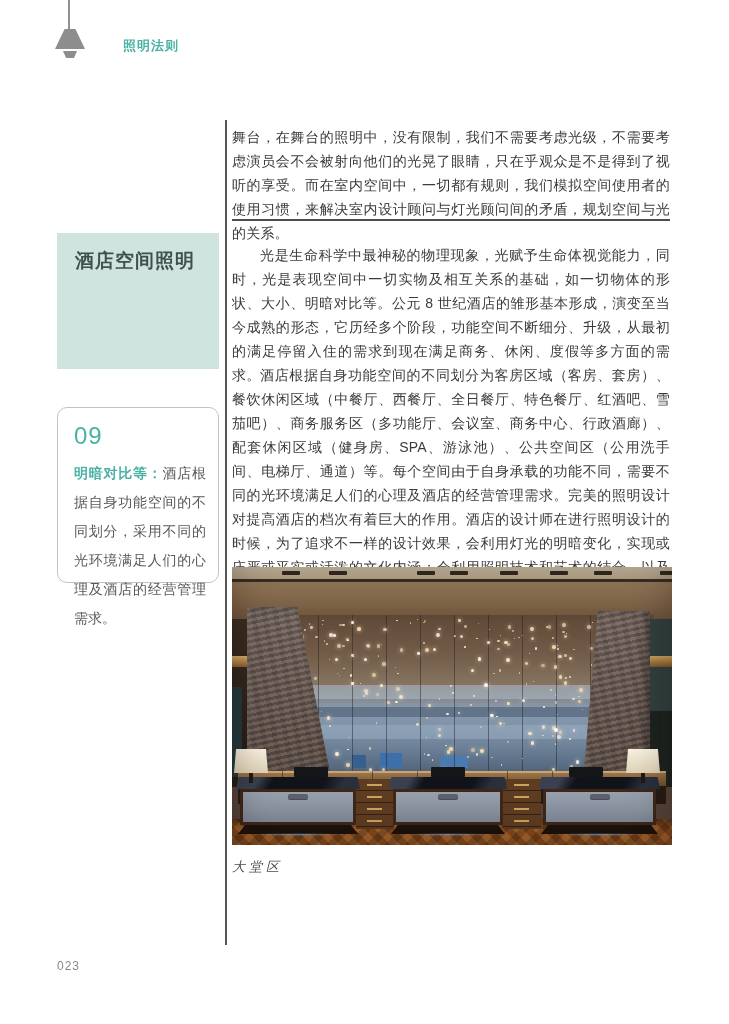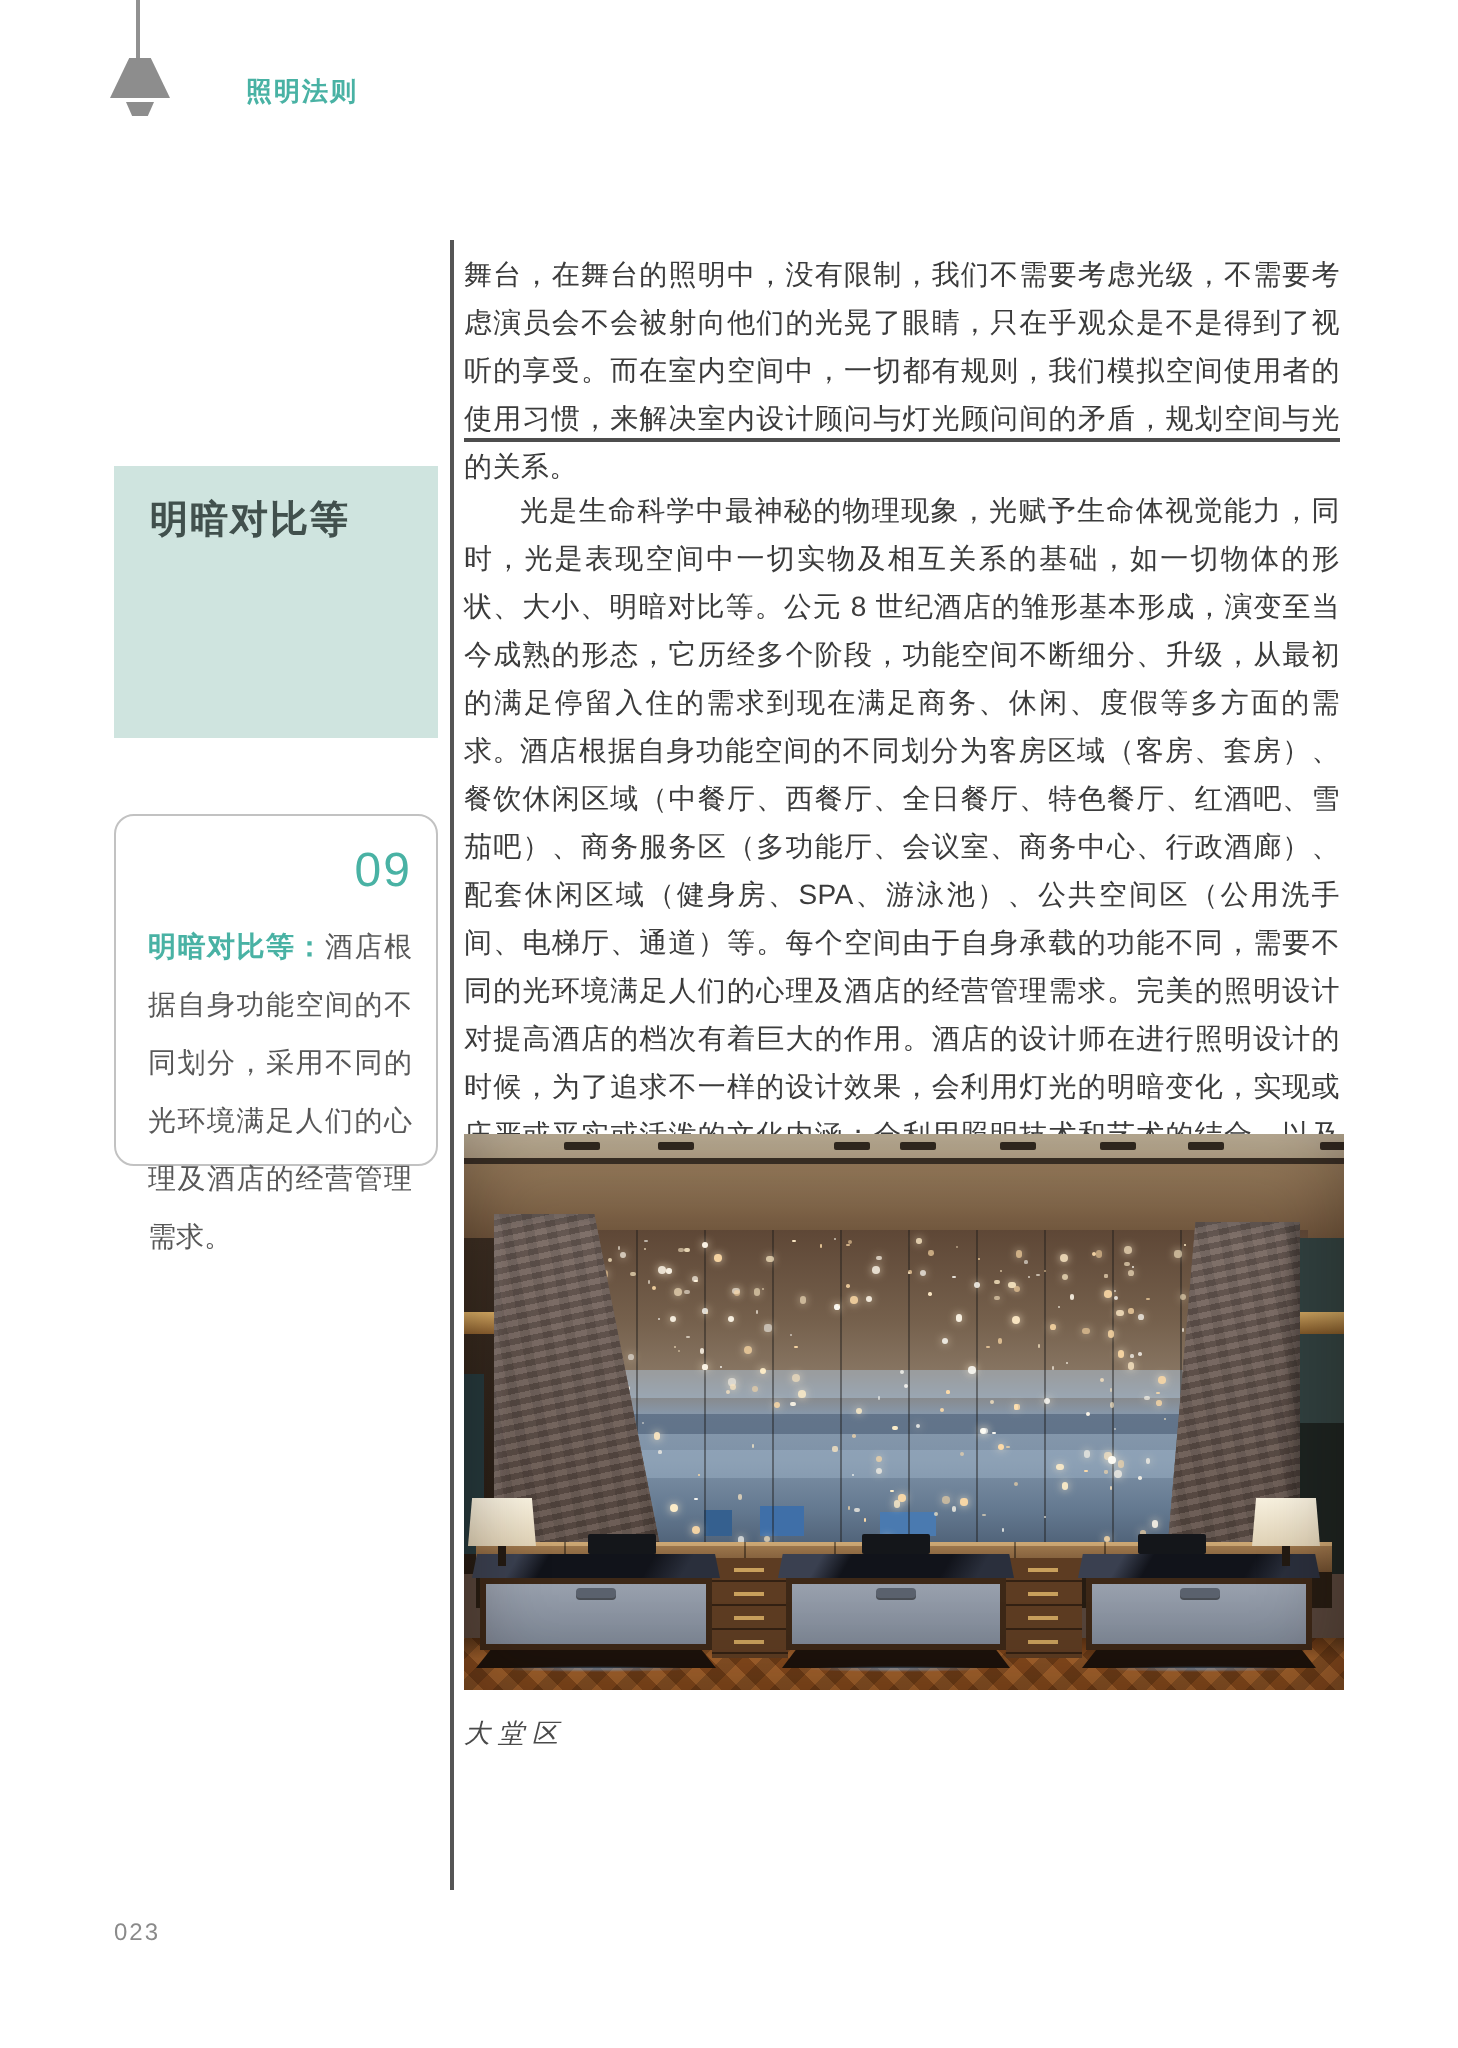--- a/index.html
+++ b/index.html
@@ -18,21 +18,21 @@
   .chapter-label{position:absolute;left:95px;top:37px;font-size:13px;font-weight:bold;
     letter-spacing:1px;color:#49b2a4;margin-left:28px;}
   
   .section-box{position:absolute;left:57px;top:233px;width:162px;height:136px;
     background:#cfe4df;box-sizing:border-box;padding:14px 0 0 18px;}
   .section-number{font-size:19px;font-weight:700;color:#41504d;line-height:28px;}
   .section-title{font-size:19px;font-weight:700;color:#41504d;line-height:28px;letter-spacing:1px;}
   .rule-box{position:absolute;left:57px;top:407px;width:162px;height:176px;
     box-sizing:border-box;border:1px solid #c2c2c2;border-radius:10px;
     padding:14px 12px 0 16px;background:#ffffff;}
-  .rule-number{font-size:24px;color:#49b2a4;font-weight:500;letter-spacing:1px;text-align:right;}
+  .rule-number{font-size:24px;color:#49b2a4;font-weight:500;letter-spacing:1px;}
   .rule-text{margin-top:9px;font-size:14px;line-height:29px;color:#585858;text-align:justify;}
   .rule-label{color:#49b2a4;font-weight:bold;}
   
   .column-rule{position:absolute;left:225px;top:120px;width:2px;height:825px;background:#555555;}
   
   .main-col{position:absolute;left:232px;top:0;width:438px;}
   .para{position:absolute;left:0;width:438px;font-size:14px;line-height:24px;
     text-align:justify;color:#3b3b3b;letter-spacing:.2px;}
   .para.indent{text-indent:2em;}
   #para1{top:111px;}
@@ -121,21 +121,21 @@
 <body>
 
 <div class="page">
 
   <div class="lamp-cord"></div>
   <div class="lamp-shade"></div>
   <div class="lamp-bulb"></div>
   <div class="chapter-label">照明法则</div>
 
   <div class="section-box">
-    <div class="section-title">明暗对比等</div>
+    <div class="section-title">酒店空间照明</div>
   </div>
 
   <div class="rule-box">
     <div class="rule-number">09</div>
     <div class="rule-text"><span class="rule-label">明暗对比等：</span><span>酒店根据自身功能空间的不同划分，采用不同的光环境满足人们的心理及酒店的经营管理需求。</span></div>
   </div>
 
   <div class="column-rule"></div>
 
   <div class="main-col">

